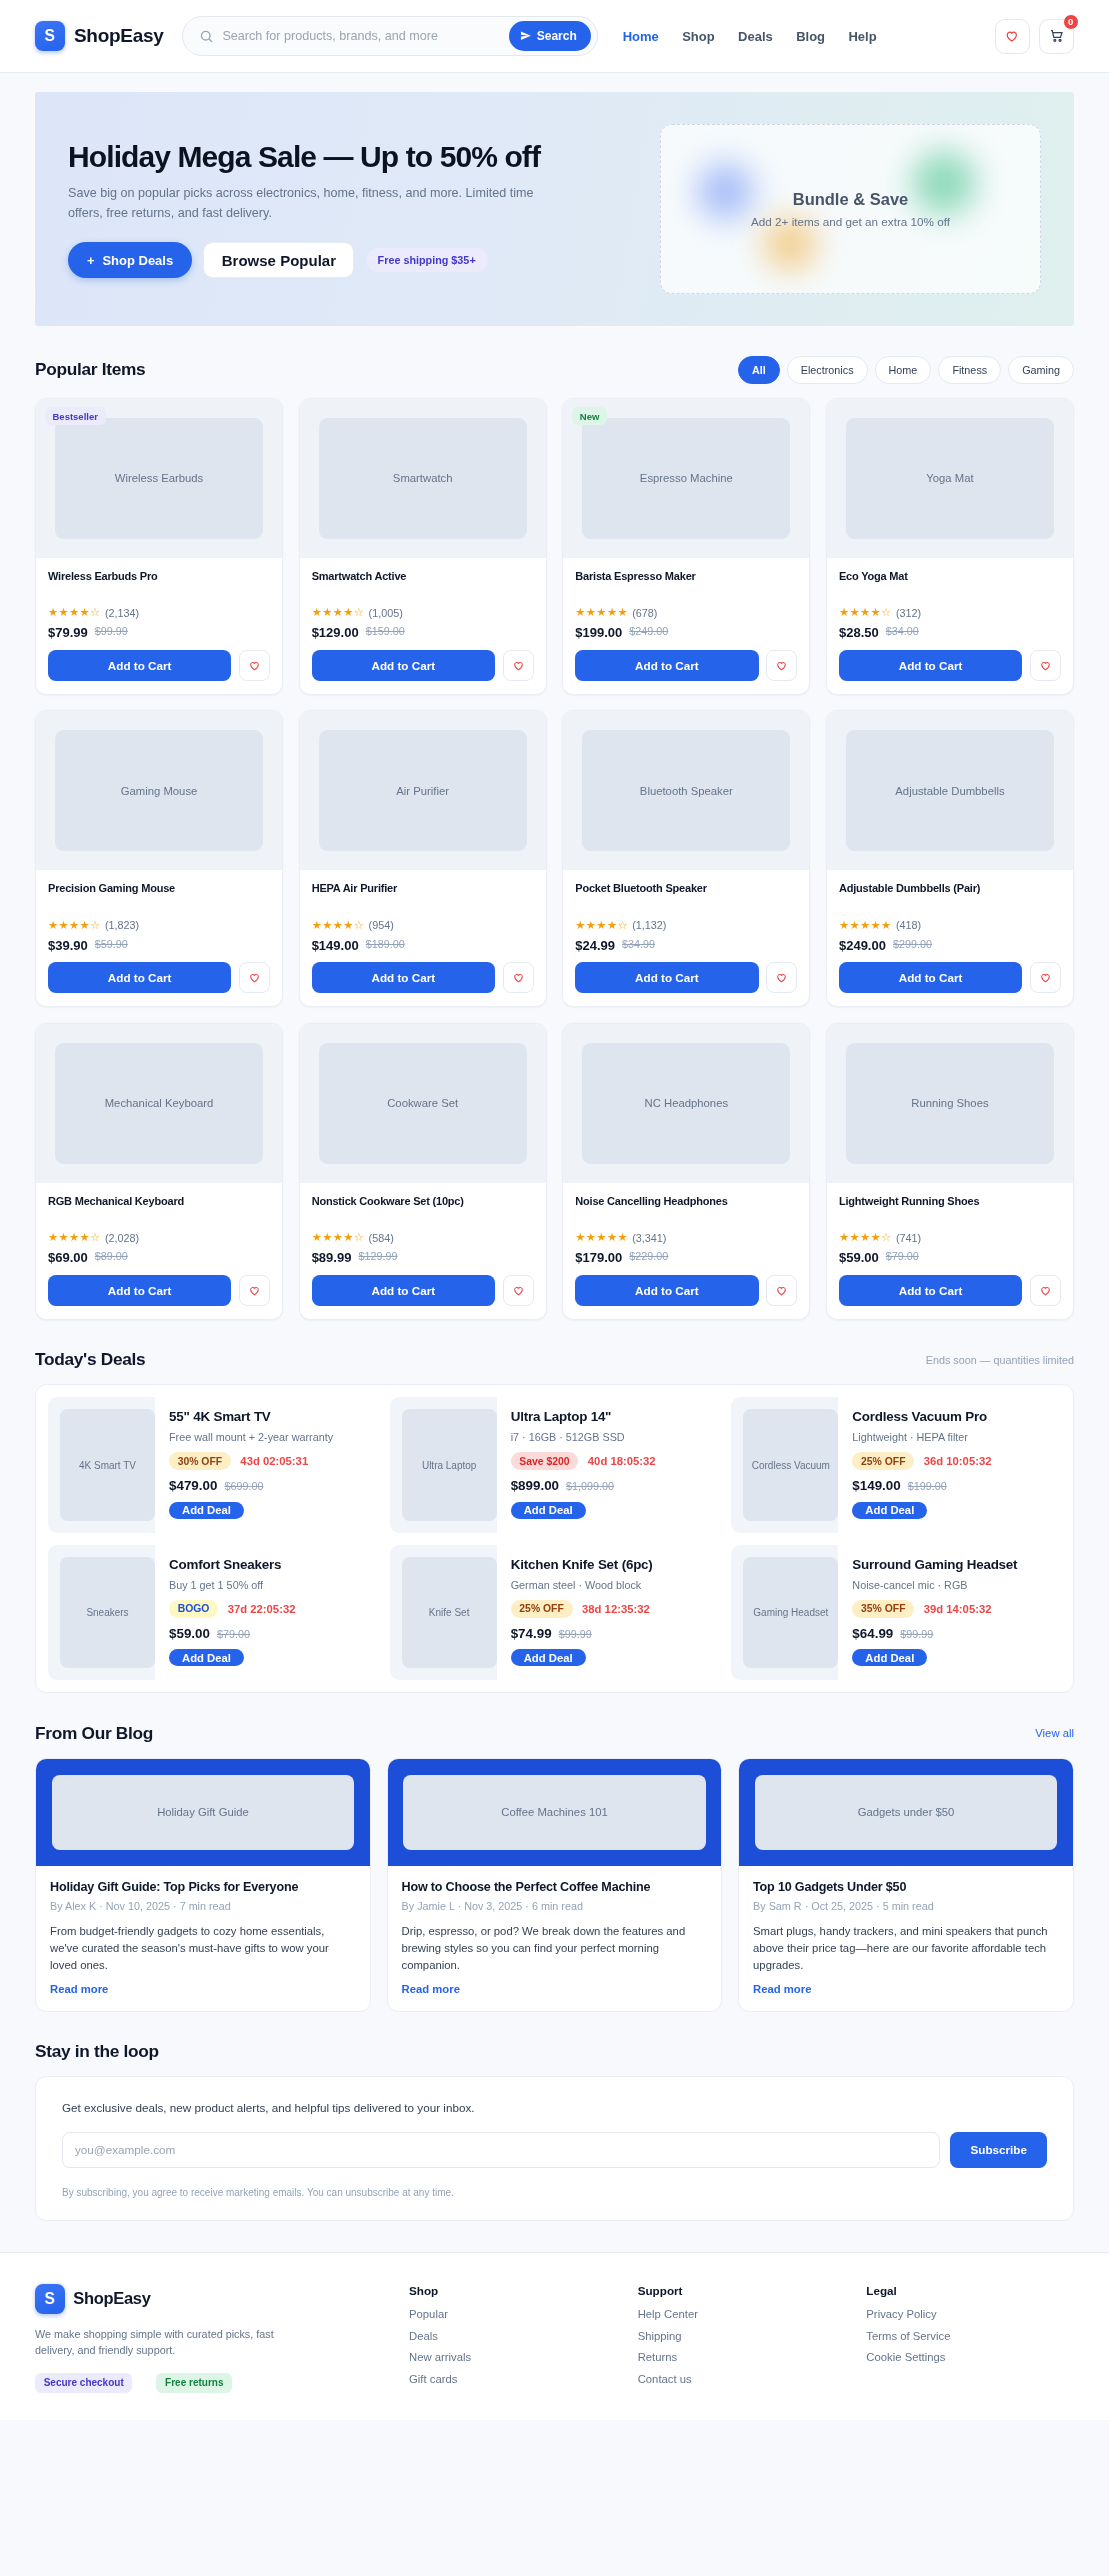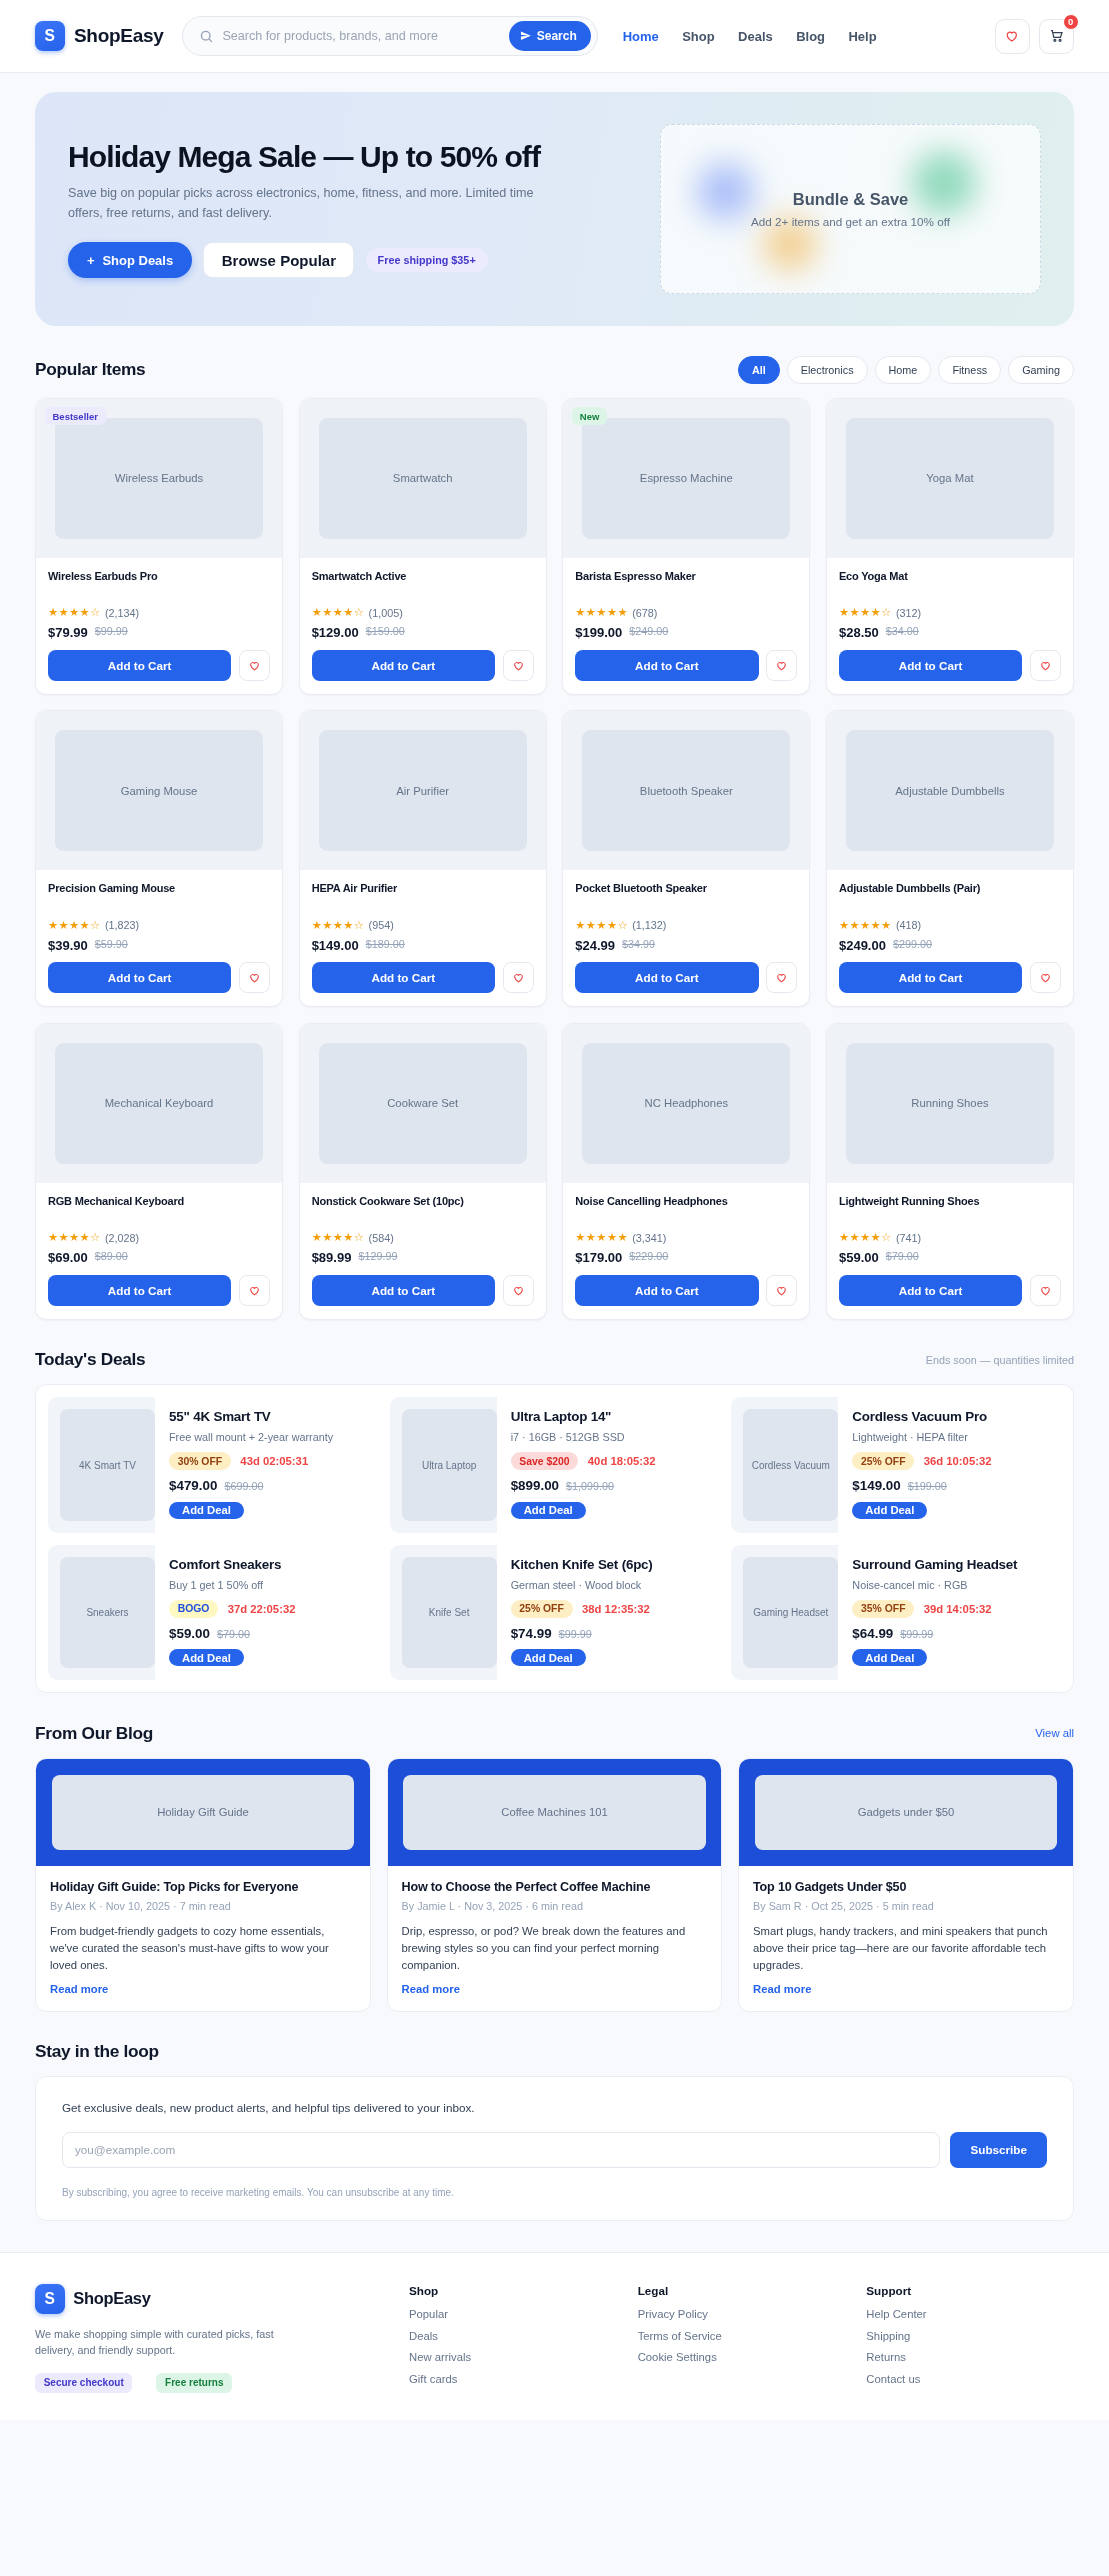--- a/index.html
+++ b/index.html
@@ -67,21 +67,21 @@
     position: absolute; top: -6px; right: -6px;
     min-width: 16.5px; height: 16.5px; padding: 0 3.5px; border-radius: 8.7px;
     background: #ef4444; color: #fff; font-size: 9.5px; font-weight: bold;
     display: flex; align-items: center; justify-content: center;
     border: 1.7px solid #fff;
   }
 
   
   .hero-outer { padding: 19px 35px 0; }
   .hero {
-    border-radius: 21px;
+    border-radius: 3px;
     background: linear-gradient(100deg,#dde6f8 0%,#dfe9f7 45%,#dff0ee 100%);
     padding: 31px 33px;
     display: flex; align-items: center; gap: 29.5px;
     min-height: 234px;
   }
   .hero-left { flex: 1 1 58%; }
   .hero h1 {
     font-size: 30px; font-weight: bold; letter-spacing: -0.9px;
     line-height: 1.12; color: #0b1220;
   }
@@ -804,29 +804,29 @@
         </div>
       </div>
       <div class="fcol">
         <h4>Shop</h4>
         <a href="#">Popular</a>
         <a href="#">Deals</a>
         <a href="#">New arrivals</a>
         <a href="#">Gift cards</a>
       </div>
       <div class="fcol">
-        <h4>Legal</h4>
-        <a href="#">Privacy Policy</a>
-        <a href="#">Terms of Service</a>
-        <a href="#">Cookie Settings</a>
-      </div>
-      <div class="fcol">
         <h4>Support</h4>
         <a href="#">Help Center</a>
         <a href="#">Shipping</a>
         <a href="#">Returns</a>
         <a href="#">Contact us</a>
       </div>
+      <div class="fcol">
+        <h4>Legal</h4>
+        <a href="#">Privacy Policy</a>
+        <a href="#">Terms of Service</a>
+        <a href="#">Cookie Settings</a>
+      </div>
     </div>
   </footer>
 
 </div>
 
 
 </body></html>

